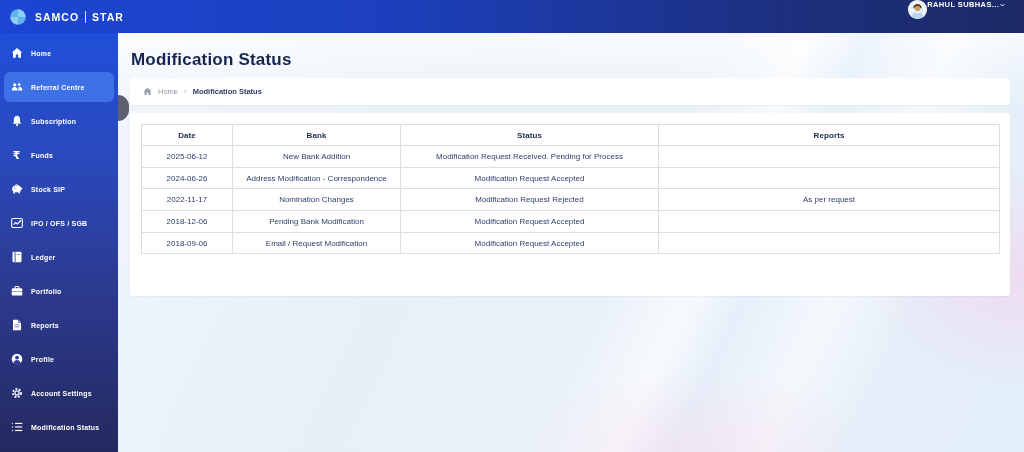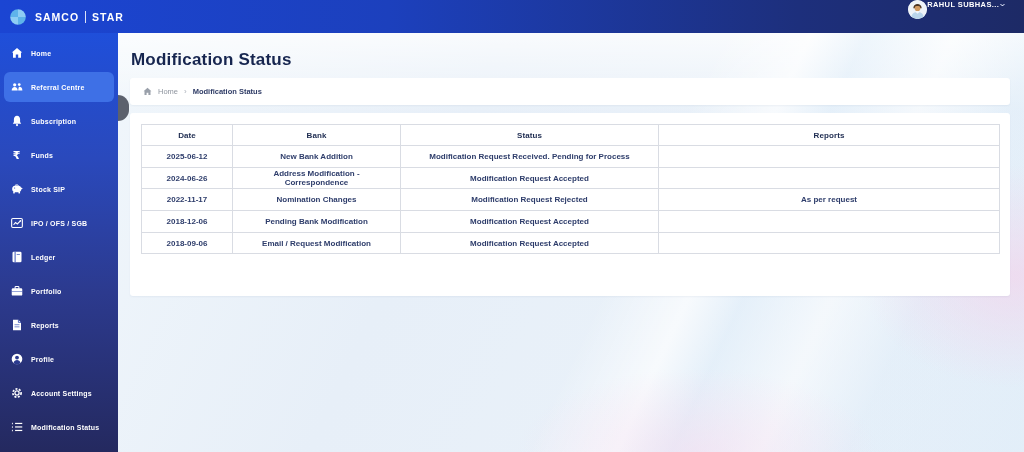--- a/index.html
+++ b/index.html
@@ -75,21 +75,21 @@
   .card{
     position:absolute;left:12px;top:80px;width:880px;height:183px;box-sizing:border-box;
     background:#fff;border-radius:3px;box-shadow:0 1px 2px rgba(16,40,90,.05);
     padding:11px;
   }
   table{border-collapse:collapse;width:858px;table-layout:fixed;}
   th,td{border:1px solid #d9dce3;padding:0 8px;box-sizing:border-box;}
   th{
     height:21px;text-align:center;font-size:8px;font-weight:bold;color:#1d2b50;letter-spacing:.1px;
   }
-  td{height:21.7px;text-align:center;font-size:8px;color:#2e3d6b;font-weight:bold;}
+  td{height:21.7px;text-align:center;font-size:8px;color:#2e3d6b;}
 </style>
 </head>
 <body>
 
 <div class="app">
   <div class="main-bg"></div>
 
   <header class="topbar">
     <div class="brand">
       <span class="brand-icon">

